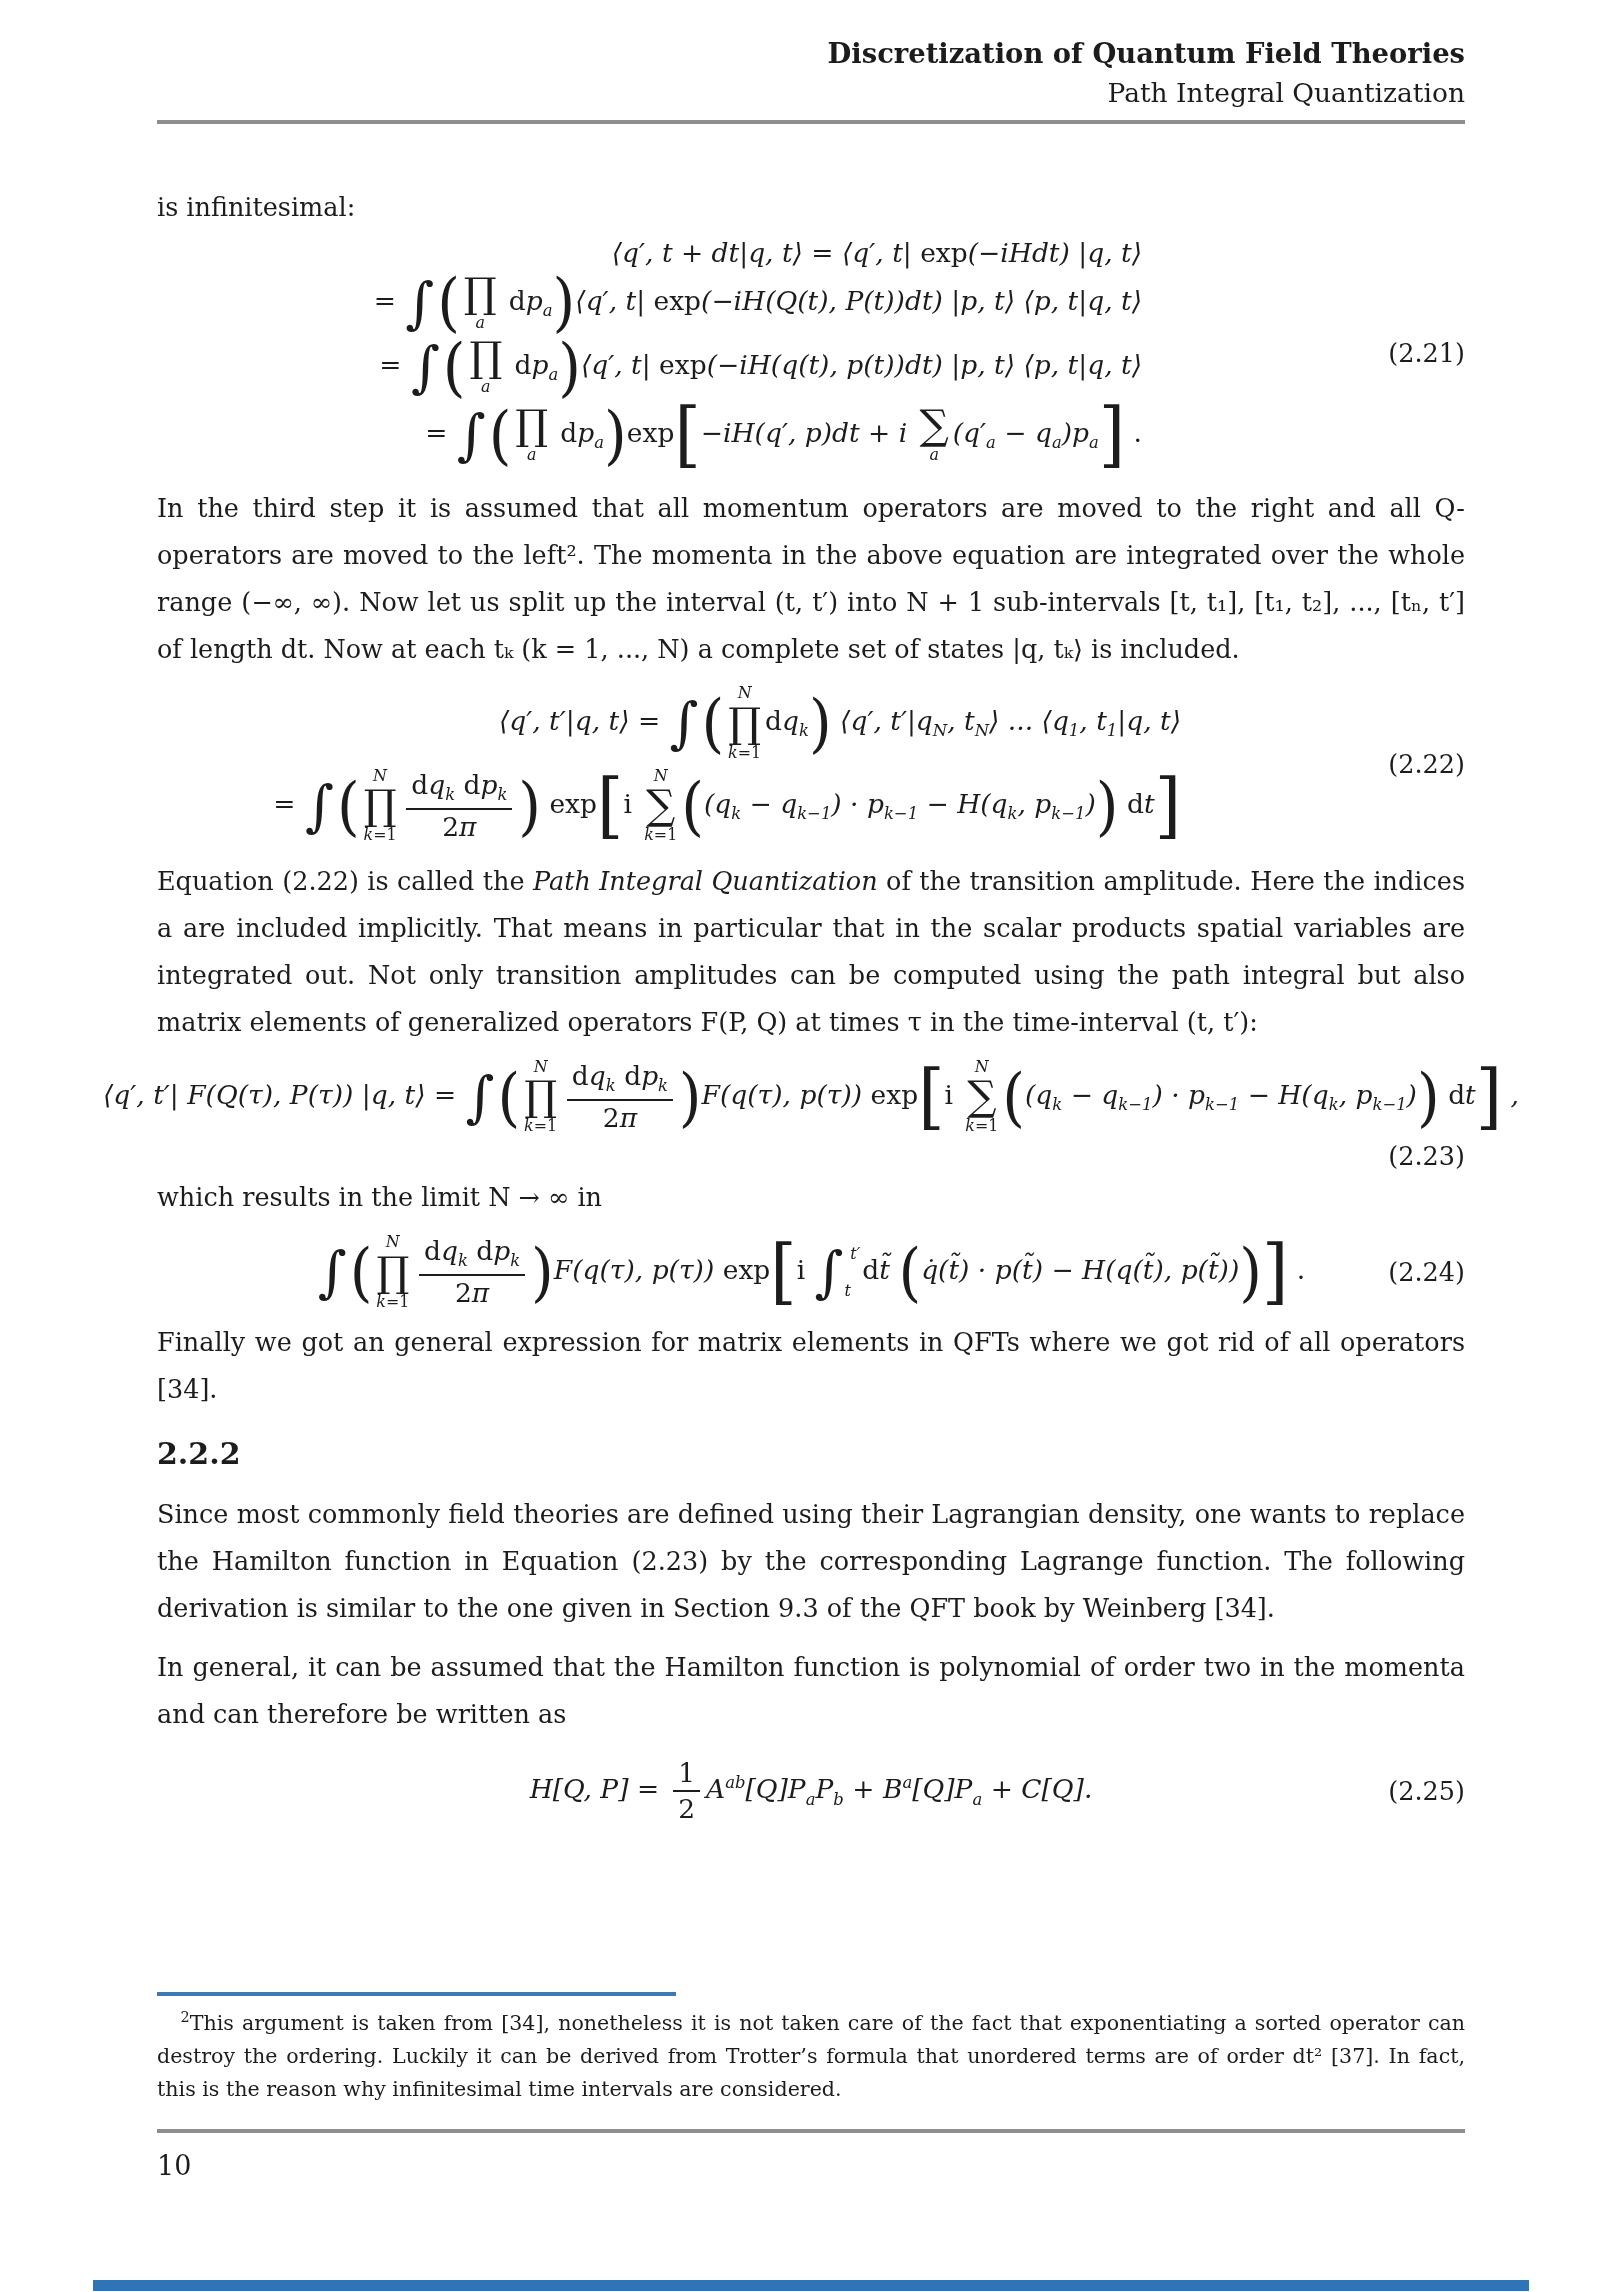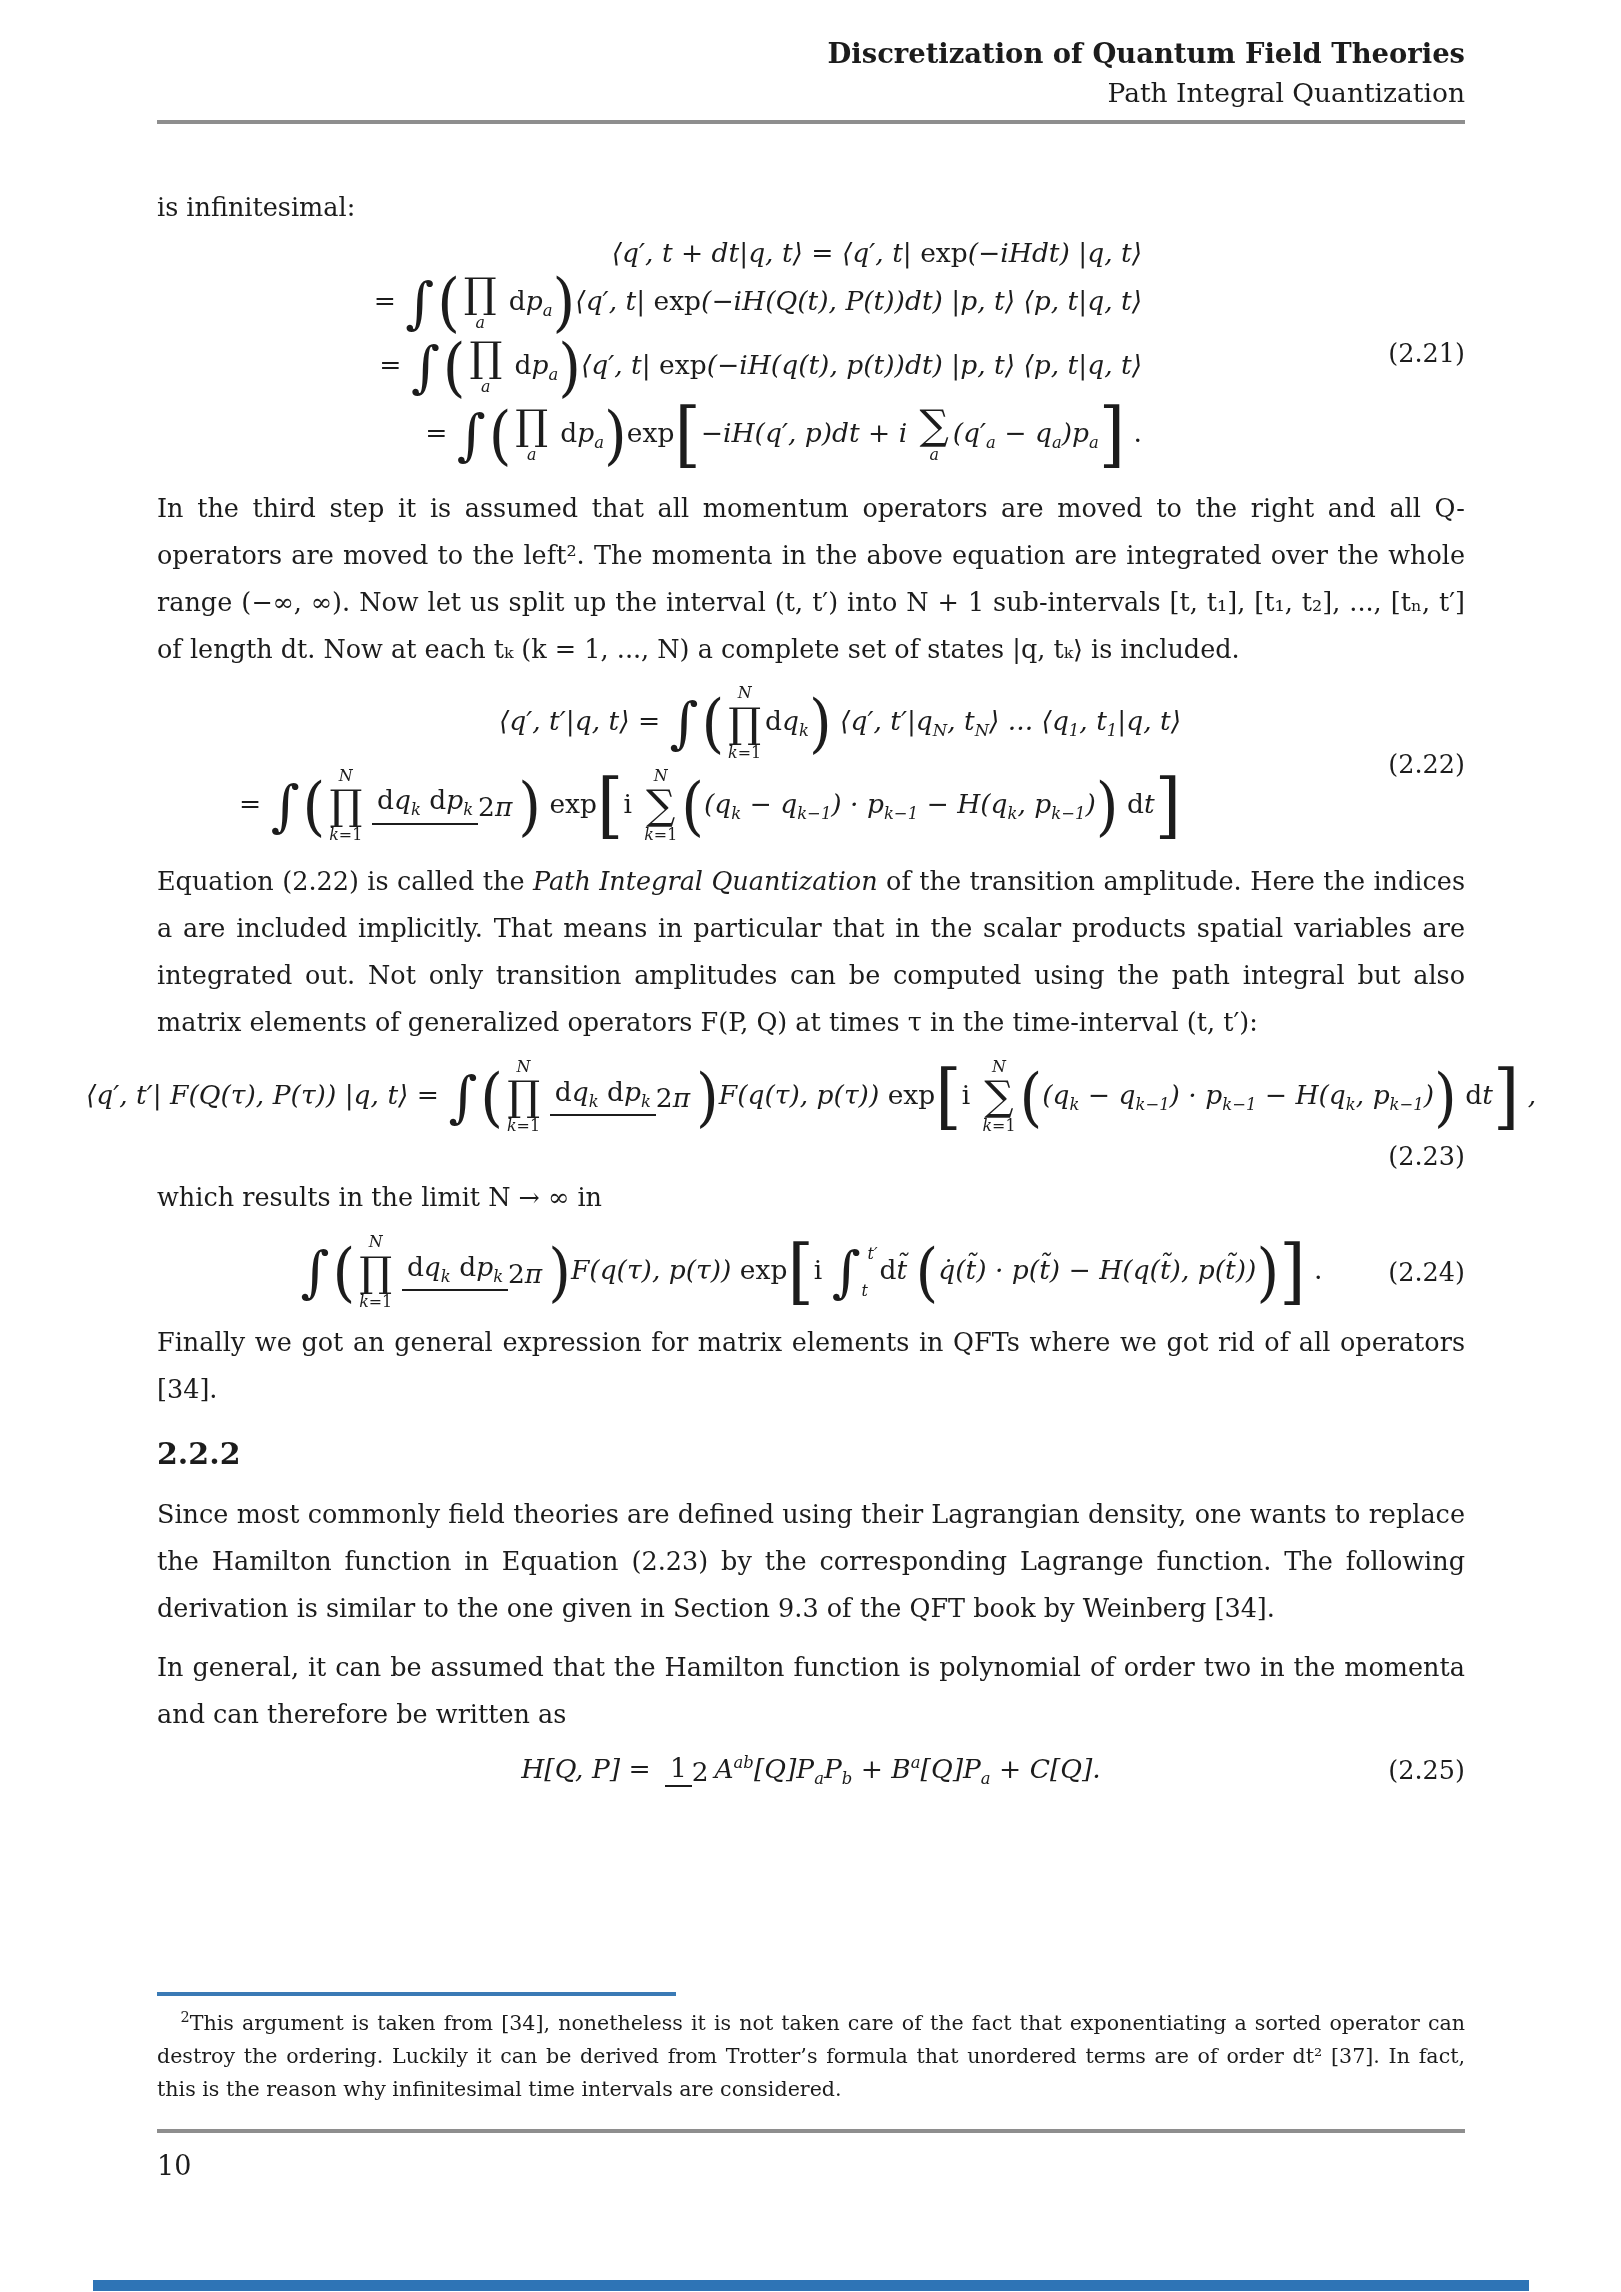--- a/index.html
+++ b/index.html
@@ -29,33 +29,33 @@
   .eq{position:relative;}
   .eqline{display:flex;align-items:center;margin:4.9px 0;font-size:26.5px;}
   .eqrow{display:inline;white-space:nowrap;}
   .eq221 .eqline{justify-content:flex-end;padding-right:323px;}
   .eq222 .eqline{justify-content:flex-end;padding-right:284px;}
   .eq223 .eqline,.eq224 .eqline,.eq225 .eqline{justify-content:center;}
   .eq221{margin:5.9px 0 15.7px;}
   .eq222{margin:3.9px 0 13.7px;}
   .eq223{margin:3.9px 0 3.9px;}
   .eq224{margin:5.9px 0 7.8px;}
-  .eq225{margin:15px 0 0;}
+  .eq225{margin:21px 0 0;}
   .eqnum{position:absolute;right:0;top:50%;transform:translateY(-50%);font-size:25.5px;}
   .eqnum-below{text-align:right;font-size:25.5px;margin-top:2px;}
   .mi{font-style:italic;white-space:pre;}
   .mr{font-style:normal;white-space:pre;}
   sub,sup{font-size:0.62em;line-height:1;}
   .bigd{font-size:2.2em;vertical-align:middle;line-height:1;display:inline-block;transform:scaleY(1.08);}
   .Bigd{font-size:2.55em;vertical-align:middle;line-height:1;display:inline-block;transform:scaleY(1.05);}
   .mint{font-size:2.1em;vertical-align:middle;line-height:1;margin:0 2.9px 0 1px;display:inline-block;}
   .mop{display:inline-flex;flex-direction:column;align-items:center;vertical-align:middle;line-height:1;margin:0 3.9px;}
   .mop .glyph{font-size:1.55em;line-height:1;}
   .mop .lim{font-size:0.6em;line-height:1.15;white-space:nowrap;}
-  .frac{display:inline-flex;flex-direction:row;align-items:center;vertical-align:middle;margin:0 5.9px;}
+  .frac{display:inline-flex;flex-direction:column;align-items:center;vertical-align:middle;margin:0 5.9px;}
   .frac .num{padding:0 4.9px 3.9px;border-bottom:2px solid var(--text);line-height:1.05;white-space:nowrap;}
   .frac .den{padding-top:3px;line-height:1.05;white-space:nowrap;}
   .ilim{display:inline-flex;flex-direction:column;justify-content:space-between;vertical-align:middle;height:53px;font-size:0.6em;line-height:1;margin:0 5.9px 0 0;}
   .ihi{transform:translateX(3.9px);}
   .ilo{transform:translateX(-2px);}
   
   .sechead{font-size:30px;font-weight:bold;margin:23.5px 0 19.6px;display:flex;gap:35px;align-items:baseline;}
   
   .fnrule{position:absolute;top:1992px;left:157px;width:519px;height:3.9px;background:var(--footnote-rule);}
   .footnote{position:absolute;top:2007px;left:157px;width:1308px;font-size:20.6px;line-height:33px;text-align:justify;text-indent:23.5px;}

